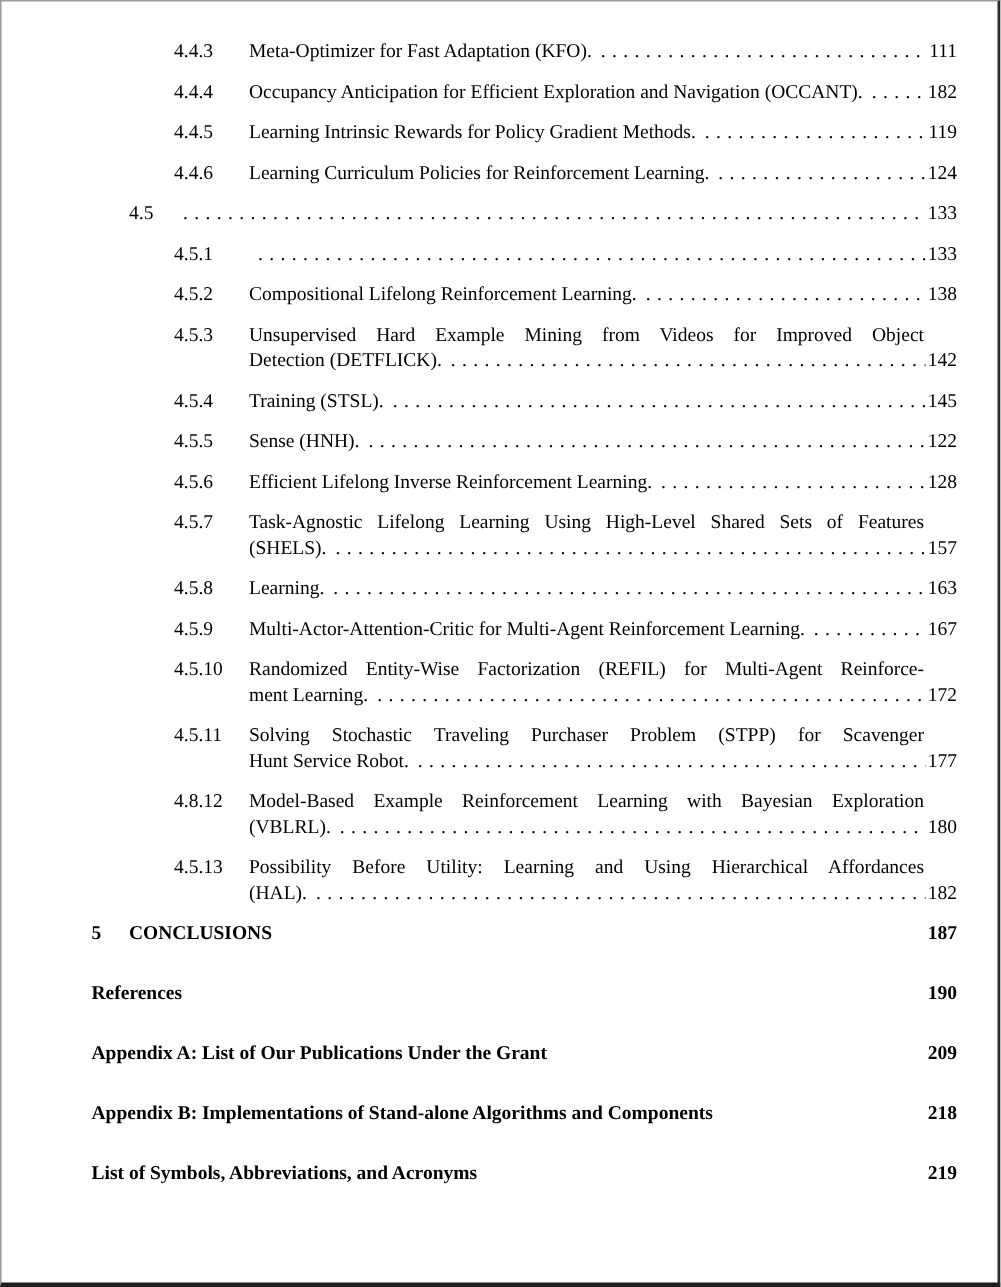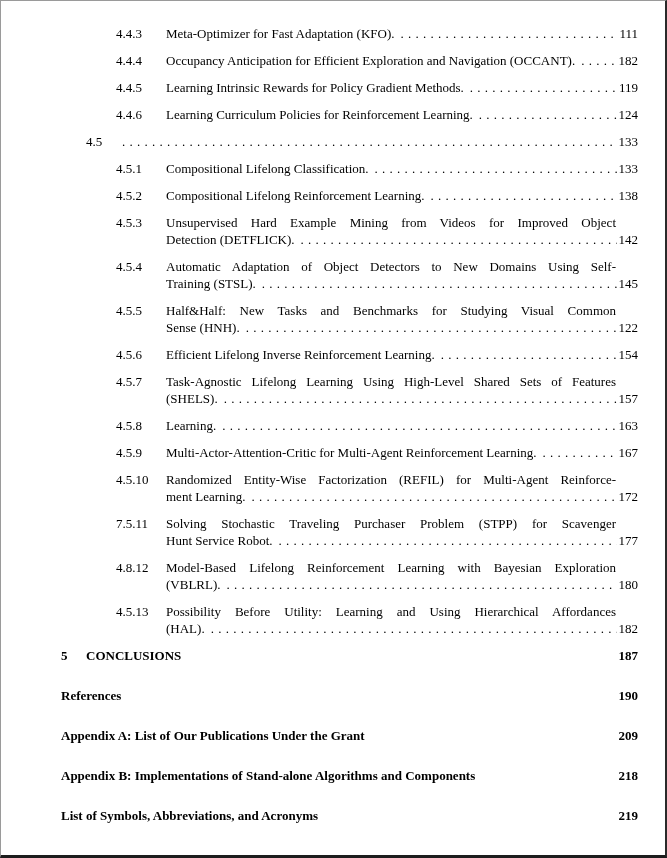--- a/index.html
+++ b/index.html
@@ -118,21 +118,20 @@
         <span class="dots">. . . . . . . . . . . . . . . . . . . . . . . . . . . . . . . . . . . . . . . . . . . . . . . . . . . . . . . . . . . . . . . . . . . . . . . . . . . . . . . . . . . . . . . . . . . . . . . . . . . . . . . . . . . . . . . . . . . . . . . . . . . . . . . . . . . . . . . . . . . . . . . . . . . . . . </span>
         <span class="pg">133</span>
       </span>
     </span>
   </div>
       <div class="entry l3">
     <span class="num">4.5.1</span>
     <span class="body">
 
       <span class="lastline">
-        <span class="ltext">Compositional Lifelong Classification.</span>
         <span class="dots">. . . . . . . . . . . . . . . . . . . . . . . . . . . . . . . . . . . . . . . . . . . . . . . . . . . . . . . . . . . . . . . . . . . . . . . . . . . . . . . . . . . . . . . . . . . . . . . . . . . . . . . . . . . . . . . . . . . . . . . . . . . . . . . . . . . . . . . . . . . . . . . . . . . . . . </span>
         <span class="pg">133</span>
       </span>
     </span>
   </div>
       <div class="entry l3">
     <span class="num">4.5.2</span>
     <span class="body">
 
       <span class="lastline">
@@ -149,47 +148,45 @@
       <span class="lastline">
         <span class="ltext">Detection (DETFLICK).</span>
         <span class="dots">. . . . . . . . . . . . . . . . . . . . . . . . . . . . . . . . . . . . . . . . . . . . . . . . . . . . . . . . . . . . . . . . . . . . . . . . . . . . . . . . . . . . . . . . . . . . . . . . . . . . . . . . . . . . . . . . . . . . . . . . . . . . . . . . . . . . . . . . . . . . . . . . . . . . . . </span>
         <span class="pg">142</span>
       </span>
     </span>
   </div>
       <div class="entry l3">
     <span class="num">4.5.4</span>
     <span class="body">
-      <span class="line">Automatic Adaptation of Object Detectors to New Domains Using Self-</span>
       <span class="lastline">
         <span class="ltext">Training (STSL).</span>
         <span class="dots">. . . . . . . . . . . . . . . . . . . . . . . . . . . . . . . . . . . . . . . . . . . . . . . . . . . . . . . . . . . . . . . . . . . . . . . . . . . . . . . . . . . . . . . . . . . . . . . . . . . . . . . . . . . . . . . . . . . . . . . . . . . . . . . . . . . . . . . . . . . . . . . . . . . . . . </span>
         <span class="pg">145</span>
       </span>
     </span>
   </div>
       <div class="entry l3">
     <span class="num">4.5.5</span>
     <span class="body">
-      <span class="line">Half&amp;Half: New Tasks and Benchmarks for Studying Visual Common</span>
       <span class="lastline">
         <span class="ltext">Sense (HNH).</span>
         <span class="dots">. . . . . . . . . . . . . . . . . . . . . . . . . . . . . . . . . . . . . . . . . . . . . . . . . . . . . . . . . . . . . . . . . . . . . . . . . . . . . . . . . . . . . . . . . . . . . . . . . . . . . . . . . . . . . . . . . . . . . . . . . . . . . . . . . . . . . . . . . . . . . . . . . . . . . . </span>
         <span class="pg">122</span>
       </span>
     </span>
   </div>
       <div class="entry l3">
     <span class="num">4.5.6</span>
     <span class="body">
 
       <span class="lastline">
         <span class="ltext">Efficient Lifelong Inverse Reinforcement Learning.</span>
         <span class="dots">. . . . . . . . . . . . . . . . . . . . . . . . . . . . . . . . . . . . . . . . . . . . . . . . . . . . . . . . . . . . . . . . . . . . . . . . . . . . . . . . . . . . . . . . . . . . . . . . . . . . . . . . . . . . . . . . . . . . . . . . . . . . . . . . . . . . . . . . . . . . . . . . . . . . . . </span>
-        <span class="pg">154</span>
+        <span class="pg">128</span>
       </span>
     </span>
   </div>
       <div class="entry l3">
     <span class="num">4.5.7</span>
     <span class="body">
       <span class="line">Task-Agnostic Lifelong Learning Using High-Level Shared Sets of Features</span>
       <span class="lastline">
         <span class="ltext">(SHELS).</span>
         <span class="dots">. . . . . . . . . . . . . . . . . . . . . . . . . . . . . . . . . . . . . . . . . . . . . . . . . . . . . . . . . . . . . . . . . . . . . . . . . . . . . . . . . . . . . . . . . . . . . . . . . . . . . . . . . . . . . . . . . . . . . . . . . . . . . . . . . . . . . . . . . . . . . . . . . . . . . . </span>
@@ -223,34 +220,34 @@
     <span class="body">
       <span class="line">Randomized Entity-Wise Factorization (REFIL) for Multi-Agent Reinforce-</span>
       <span class="lastline">
         <span class="ltext">ment Learning.</span>
         <span class="dots">. . . . . . . . . . . . . . . . . . . . . . . . . . . . . . . . . . . . . . . . . . . . . . . . . . . . . . . . . . . . . . . . . . . . . . . . . . . . . . . . . . . . . . . . . . . . . . . . . . . . . . . . . . . . . . . . . . . . . . . . . . . . . . . . . . . . . . . . . . . . . . . . . . . . . . </span>
         <span class="pg">172</span>
       </span>
     </span>
   </div>
       <div class="entry l3">
-    <span class="num">7.5.11</span>
+    <span class="num">4.5.11</span>
     <span class="body">
       <span class="line">Solving Stochastic Traveling Purchaser Problem (STPP) for Scavenger</span>
       <span class="lastline">
         <span class="ltext">Hunt Service Robot.</span>
         <span class="dots">. . . . . . . . . . . . . . . . . . . . . . . . . . . . . . . . . . . . . . . . . . . . . . . . . . . . . . . . . . . . . . . . . . . . . . . . . . . . . . . . . . . . . . . . . . . . . . . . . . . . . . . . . . . . . . . . . . . . . . . . . . . . . . . . . . . . . . . . . . . . . . . . . . . . . . </span>
         <span class="pg">177</span>
       </span>
     </span>
   </div>
       <div class="entry l3">
     <span class="num">4.8.12</span>
     <span class="body">
-      <span class="line">Model-Based Lifelong Reinforcement Learning with Bayesian Exploration</span>
+      <span class="line">Model-Based Example Reinforcement Learning with Bayesian Exploration</span>
       <span class="lastline">
         <span class="ltext">(VBLRL).</span>
         <span class="dots">. . . . . . . . . . . . . . . . . . . . . . . . . . . . . . . . . . . . . . . . . . . . . . . . . . . . . . . . . . . . . . . . . . . . . . . . . . . . . . . . . . . . . . . . . . . . . . . . . . . . . . . . . . . . . . . . . . . . . . . . . . . . . . . . . . . . . . . . . . . . . . . . . . . . . . </span>
         <span class="pg">180</span>
       </span>
     </span>
   </div>
       <div class="entry l3">
     <span class="num">4.5.13</span>
     <span class="body">

